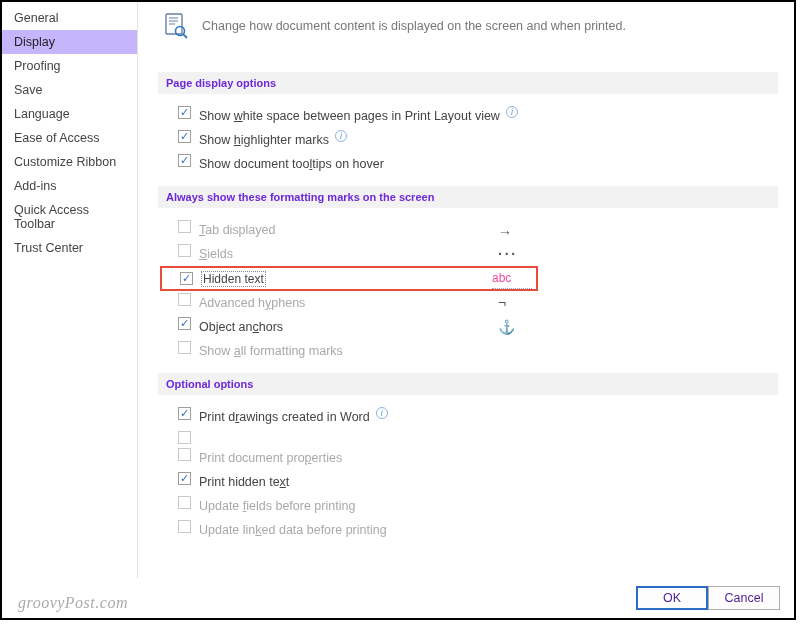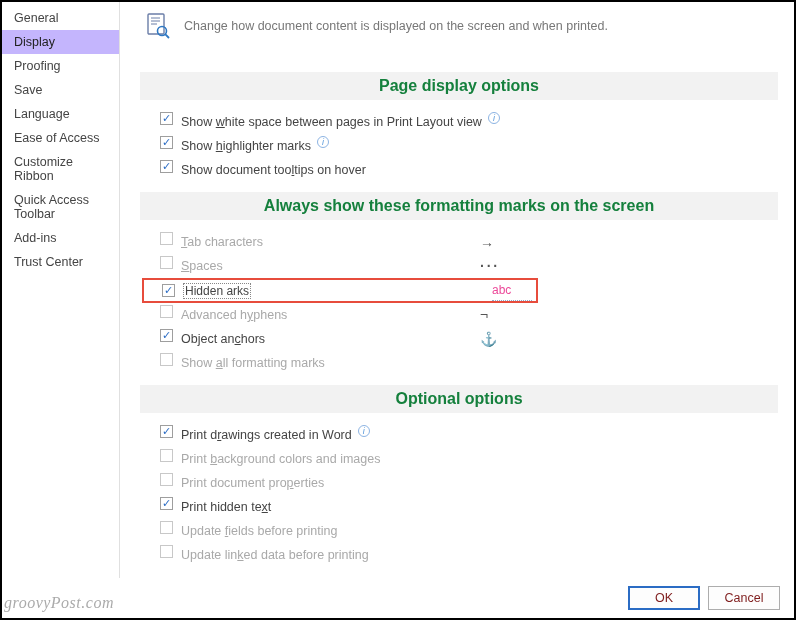--- a/index.html
+++ b/index.html
@@ -18,21 +18,21 @@
     flex-direction: column;
     position: relative;
     background: #fff;
   }
   .body {
     flex: 1;
     display: flex;
     overflow: hidden;
   }
   .sidebar {
-    width: 118px;
+    width: 136px;
     border-right: 1px solid #e0e0e0;
     background: #fff;
     padding-top: 4px;
   }
   .sidebar-item {
     padding: 5px 10px 5px 12px;
     color: #444;
     cursor: pointer;
     font-size: 12.5px;
   }
@@ -58,26 +58,25 @@
     display: flex;
     align-items: center;
     justify-content: center;
   }
   .header-text {
     color: #777;
     font-size: 12.5px;
   }
   .section-header {
     background: #f2f2f2;
-    color: #15803d;
+    color: #6d28d9;
     font-weight: 600;
-    font-size: 16px;
+    font-size: 11px;
     padding: 5px 8px;
     margin: 10px 0 10px 0;
-    text-align: center;
   }
   .option-row {
     display: flex;
     align-items: flex-start;
     padding: 2px 0 2px 20px;
     color: #444;
     font-size: 12.5px;
     line-height: 20px;
   }
   .option-row .chk {
@@ -167,56 +166,55 @@
     justify-content: flex-end;
     align-items: center;
     padding: 8px 14px 8px 8px;
     border-top: 0;
   }
   .btn {
     min-width: 72px;
     padding: 4px 14px;
     background: #fdfdfd;
     border: 1px solid #adadad;
-    color: #7f1d1d;
+    color: #4c1d95;
     font-size: 12.5px;
-    margin-left: 8px;
     cursor: pointer;
     text-align: center;
   }
   .btn.primary {
     border: 2px solid #2b6cc4;
     padding: 3px 20px;
   }
   .watermark {
     position: absolute;
     bottom: 6px;
-    left: 2px;
+    left: 16px;
     color: rgba(100,100,100,0.55);
     font-style: italic;
     font-family: Georgia, serif;
     font-size: 16px;
     letter-spacing: 0.5px;
   }
 </style>
 </head>
 <body>
 
 <div class="dialog">
   <div class="body">
     <div class="sidebar">
       <div class="sidebar-item">General</div>
       <div class="sidebar-item selected">Display</div>
       <div class="sidebar-item">Proofing</div>
       <div class="sidebar-item">Save</div>
       <div class="sidebar-item">Language</div>
       <div class="sidebar-item">Ease of Access</div>
       <div class="sidebar-item">Customize Ribbon</div>
+      <div class="sidebar-item">Add-ins</div>
       <div class="sidebar-item">Quick Access Toolbar</div>
-      <div class="sidebar-item">Add-ins</div>
       <div class="sidebar-item">Trust Center</div>
     </div>
 
     <div class="main">
       <div class="header-row">
         <span class="header-icon">
           <svg width="26" height="26" viewBox="0 0 26 26">
             <rect x="3" y="1" width="16" height="20" rx="1" fill="none" stroke="#6b7ea8" stroke-width="1.4"></rect>
             <line x1="6" y1="5" x2="15" y2="5" stroke="#6b7ea8" stroke-width="1"></line>
             <line x1="6" y1="8" x2="15" y2="8" stroke="#6b7ea8" stroke-width="1"></line>
@@ -243,33 +241,33 @@
       <div class="option-row">
         <span class="chk checked"></span>
         <span class="lbl"><span>Show document too</span><span class="ul">l</span><span>tips on hover</span></span>
       </div>
 
       <div class="section-header">Always show these formatting marks on the screen</div>
 
       <div class="formatting-group">
         <div class="option-row disabled">
           <span class="chk disabled"></span>
-          <span class="lbl"><span class="ul">T</span><span>ab characters</span></span>
+          <span class="lbl"><span class="ul">T</span><span>ab displayed</span></span>
           <span class="symbol">→</span>
         </div>
         <div class="option-row disabled">
           <span class="chk disabled"></span>
-          <span class="lbl"><span class="ul">S</span><span>paces</span></span>
+          <span class="lbl"><span class="ul">S</span><span>ields</span></span>
           <span class="symbol" style="font-weight:bold;letter-spacing:2px">···</span>
         </div>
       </div>
 
       <div class="highlight-box">
         <span class="chk checked"></span>
-        <span class="lbl"><span class="dotted"><span>Hi</span><span class="ul">d</span><span>den arks</span></span></span>
+        <span class="lbl"><span class="dotted"><span>Hi</span><span class="ul">d</span><span>den text</span></span></span>
         <span class="symbol">abc</span>
       </div>
 
       <div class="formatting-group">
         <div class="option-row disabled">
           <span class="chk disabled"></span>
           <span class="lbl"><span>Advanced h</span><span class="ul">y</span><span>phens</span></span>
           <span class="symbol">¬</span>
         </div>
         <div class="option-row">
@@ -285,21 +283,20 @@
 
       <div class="section-header">Optional options</div>
 
       <div class="option-row">
         <span class="chk checked"></span>
         <span class="lbl"><span>Print d</span><span class="ul">r</span><span>awings created in Word</span></span>
         <span class="info">i</span>
       </div>
       <div class="option-row disabled">
         <span class="chk disabled"></span>
-        <span class="lbl"><span>Print </span><span class="ul">b</span><span>ackground colors and images</span></span>
       </div>
       <div class="option-row disabled">
         <span class="chk disabled"></span>
         <span class="lbl"><span>Print document pro</span><span class="ul">p</span><span>erties</span></span>
       </div>
       <div class="option-row">
         <span class="chk checked"></span>
         <span class="lbl"><span>Print hidden te</span><span class="ul">x</span><span>t</span></span>
       </div>
       <div class="option-row disabled">

